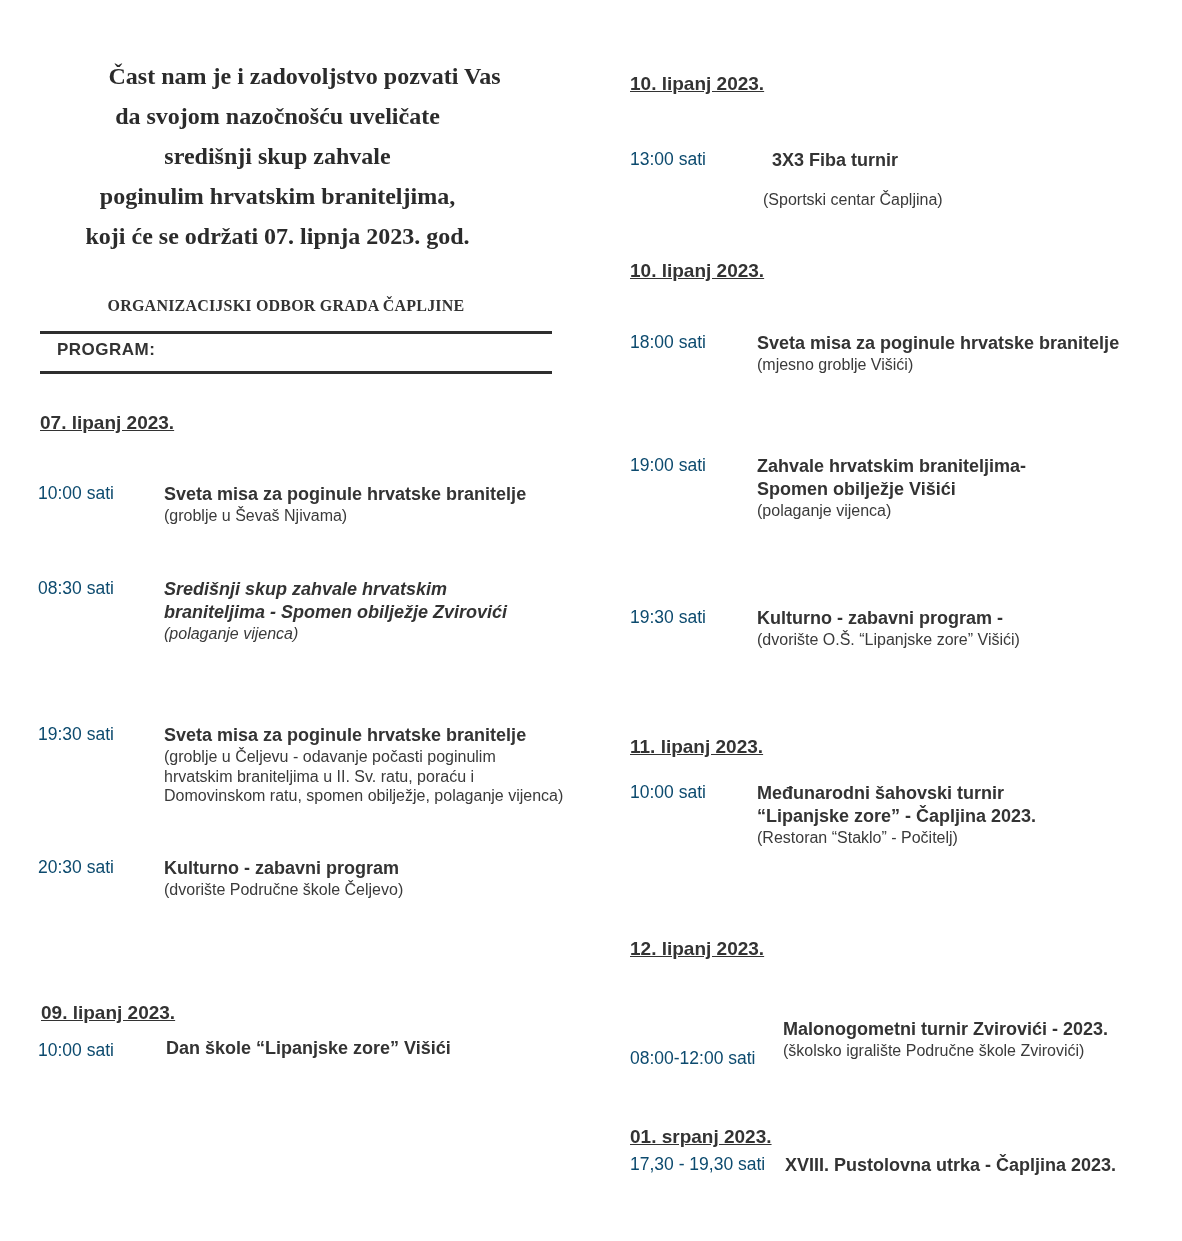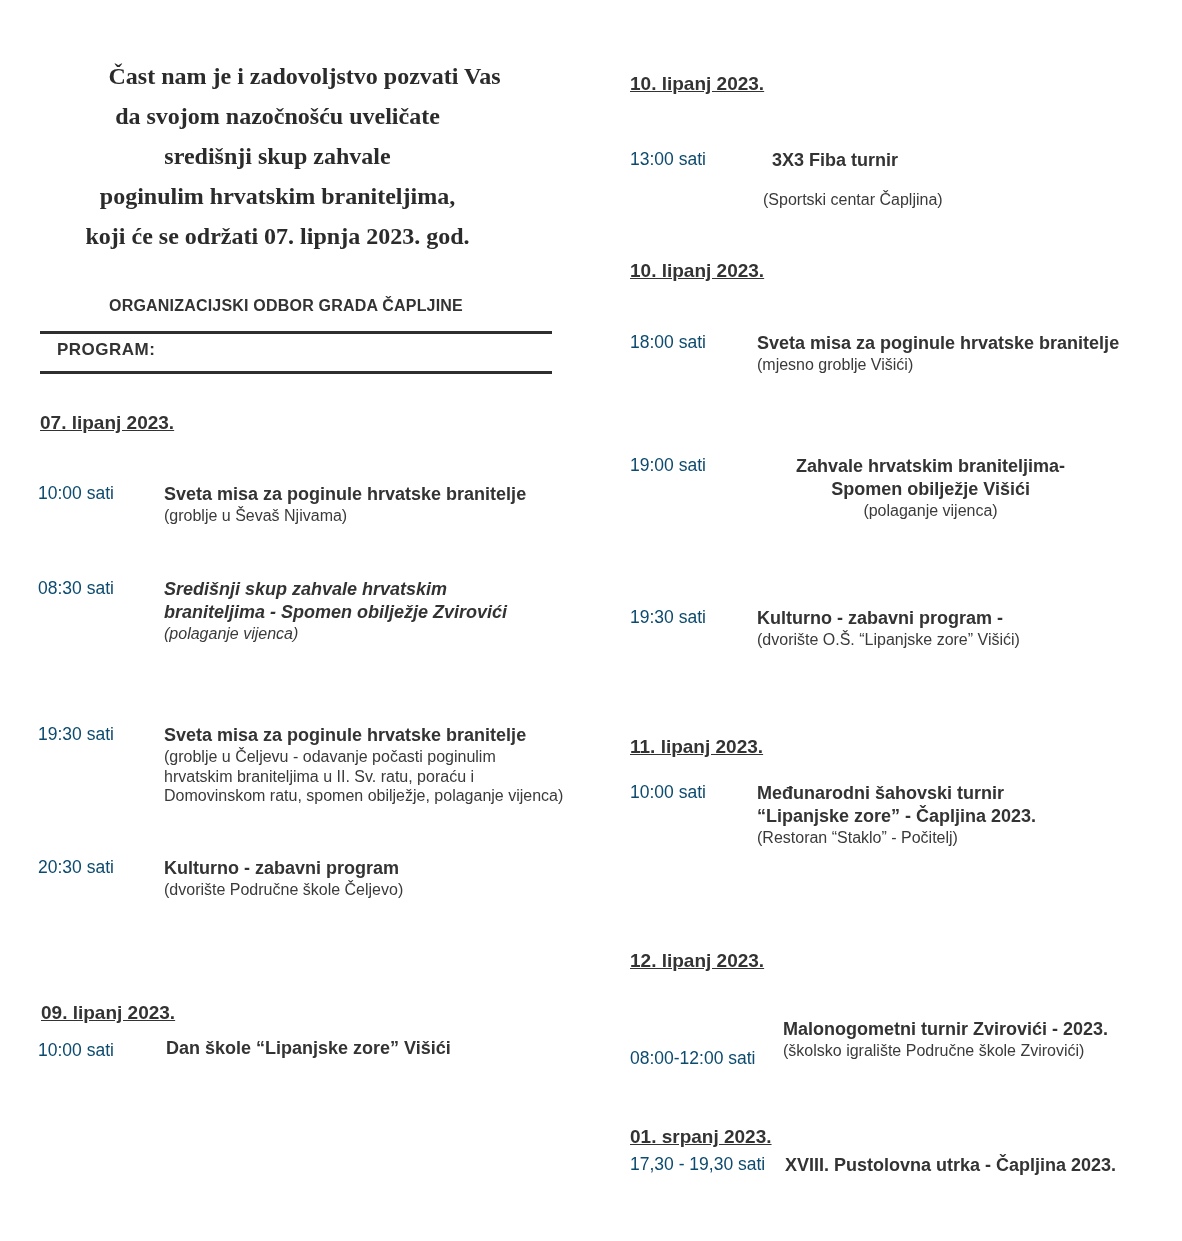--- a/index.html
+++ b/index.html
@@ -30,21 +30,21 @@
 <div class="page">
 
   <div class="abs invite" style="top:56px; left:20px; width:515px;">
     <div class="invite-line first">Čast nam je i zadovoljstvo pozvati Vas</div>
     <div class="invite-line">da svojom nazočnošću uveličate</div>
     <div class="invite-line">središnji skup zahvale</div>
     <div class="invite-line">poginulim hrvatskim braniteljima,</div>
     <div class="invite-line">koji će se održati 07. lipnja 2023. god.</div>
   </div>
 
-  <div class="abs committee" style="top:297px; left:36px; width:500px;">ORGANIZACIJSKI ODBOR GRADA ČAPLJINE</div>
+  <div class="abs committee" style="top:297px; left:36px; width:500px;font-family:Liberation Serif, serif;">ORGANIZACIJSKI ODBOR GRADA ČAPLJINE</div>
 
   <div class="abs hline" style="top:331px; left:40px; width:512px;"></div>
   <div class="abs program-heading" style="top:340px; left:57px;">PROGRAM:</div>
   <div class="abs hline" style="top:371px; left:40px; width:512px;"></div>
 
   <div class="abs date-heading" style="top:412px; left:40px;">07. lipanj 2023.</div>
 
   <div class="abs event-time" style="top:483px; left:38px;">10:00 sati</div>
   <div class="abs" style="top:483px; left:164px;">
     <div class="title-line">Sveta misa za poginule hrvatske branitelje</div>
@@ -87,41 +87,41 @@
 
   <div class="abs date-heading" style="top:260px; left:630px;">10. lipanj 2023.</div>
 
   <div class="abs event-time" style="top:332px; left:630px;">18:00 sati</div>
   <div class="abs" style="top:332px; left:757px;">
     <div class="title-line">Sveta misa za poginule hrvatske branitelje</div>
     <div class="detail-line">(mjesno groblje Višići)</div>
   </div>
 
   <div class="abs event-time" style="top:455px; left:630px;">19:00 sati</div>
-  <div class="abs" style="top:455px; left:796px;text-align:center;">
+  <div class="abs" style="top:455px; left:757px;">
     <div class="title-line">Zahvale hrvatskim braniteljima-</div>
     <div class="title-line">Spomen obilježje Višići</div>
     <div class="detail-line">(polaganje vijenca)</div>
   </div>
 
   <div class="abs event-time" style="top:607px; left:630px;">19:30 sati</div>
   <div class="abs" style="top:607px; left:757px;">
     <div class="title-line">Kulturno - zabavni program -</div>
     <div class="detail-line">(dvorište O.Š. “Lipanjske zore” Višići)</div>
   </div>
 
   <div class="abs date-heading" style="top:736px; left:630px;">11. lipanj 2023.</div>
   <div class="abs event-time" style="top:782px; left:630px;">10:00 sati</div>
   <div class="abs" style="top:782px; left:757px;">
     <div class="title-line">Međunarodni šahovski turnir</div>
     <div class="title-line">“Lipanjske zore” -  Čapljina 2023.</div>
     <div class="detail-line">(Restoran “Staklo” - Počitelj)</div>
   </div>
 
-  <div class="abs date-heading" style="top:938px; left:630px;margin-top:12px;">12. lipanj 2023.</div>
+  <div class="abs date-heading" style="top:938px; left:630px;">12. lipanj 2023.</div>
   <div class="abs event-time" style="top:1048px; left:630px;">08:00-12:00 sati</div>
   <div class="abs" style="top:1018px; left:783px;">
     <div class="title-line">Malonogometni turnir Zvirovići - 2023.</div>
     <div class="detail-line">(školsko igralište Područne škole Zvirovići)</div>
   </div>
 
   <div class="abs date-heading" style="top:1126px; left:630px;">01. srpanj 2023.</div>
   <div class="abs event-time" style="top:1154px; left:630px;">17,30 - 19,30 sati</div>
   <div class="abs" style="top:1154px; left:785px;">
     <div class="title-line">XVIII. Pustolovna utrka - Čapljina 2023.</div>

